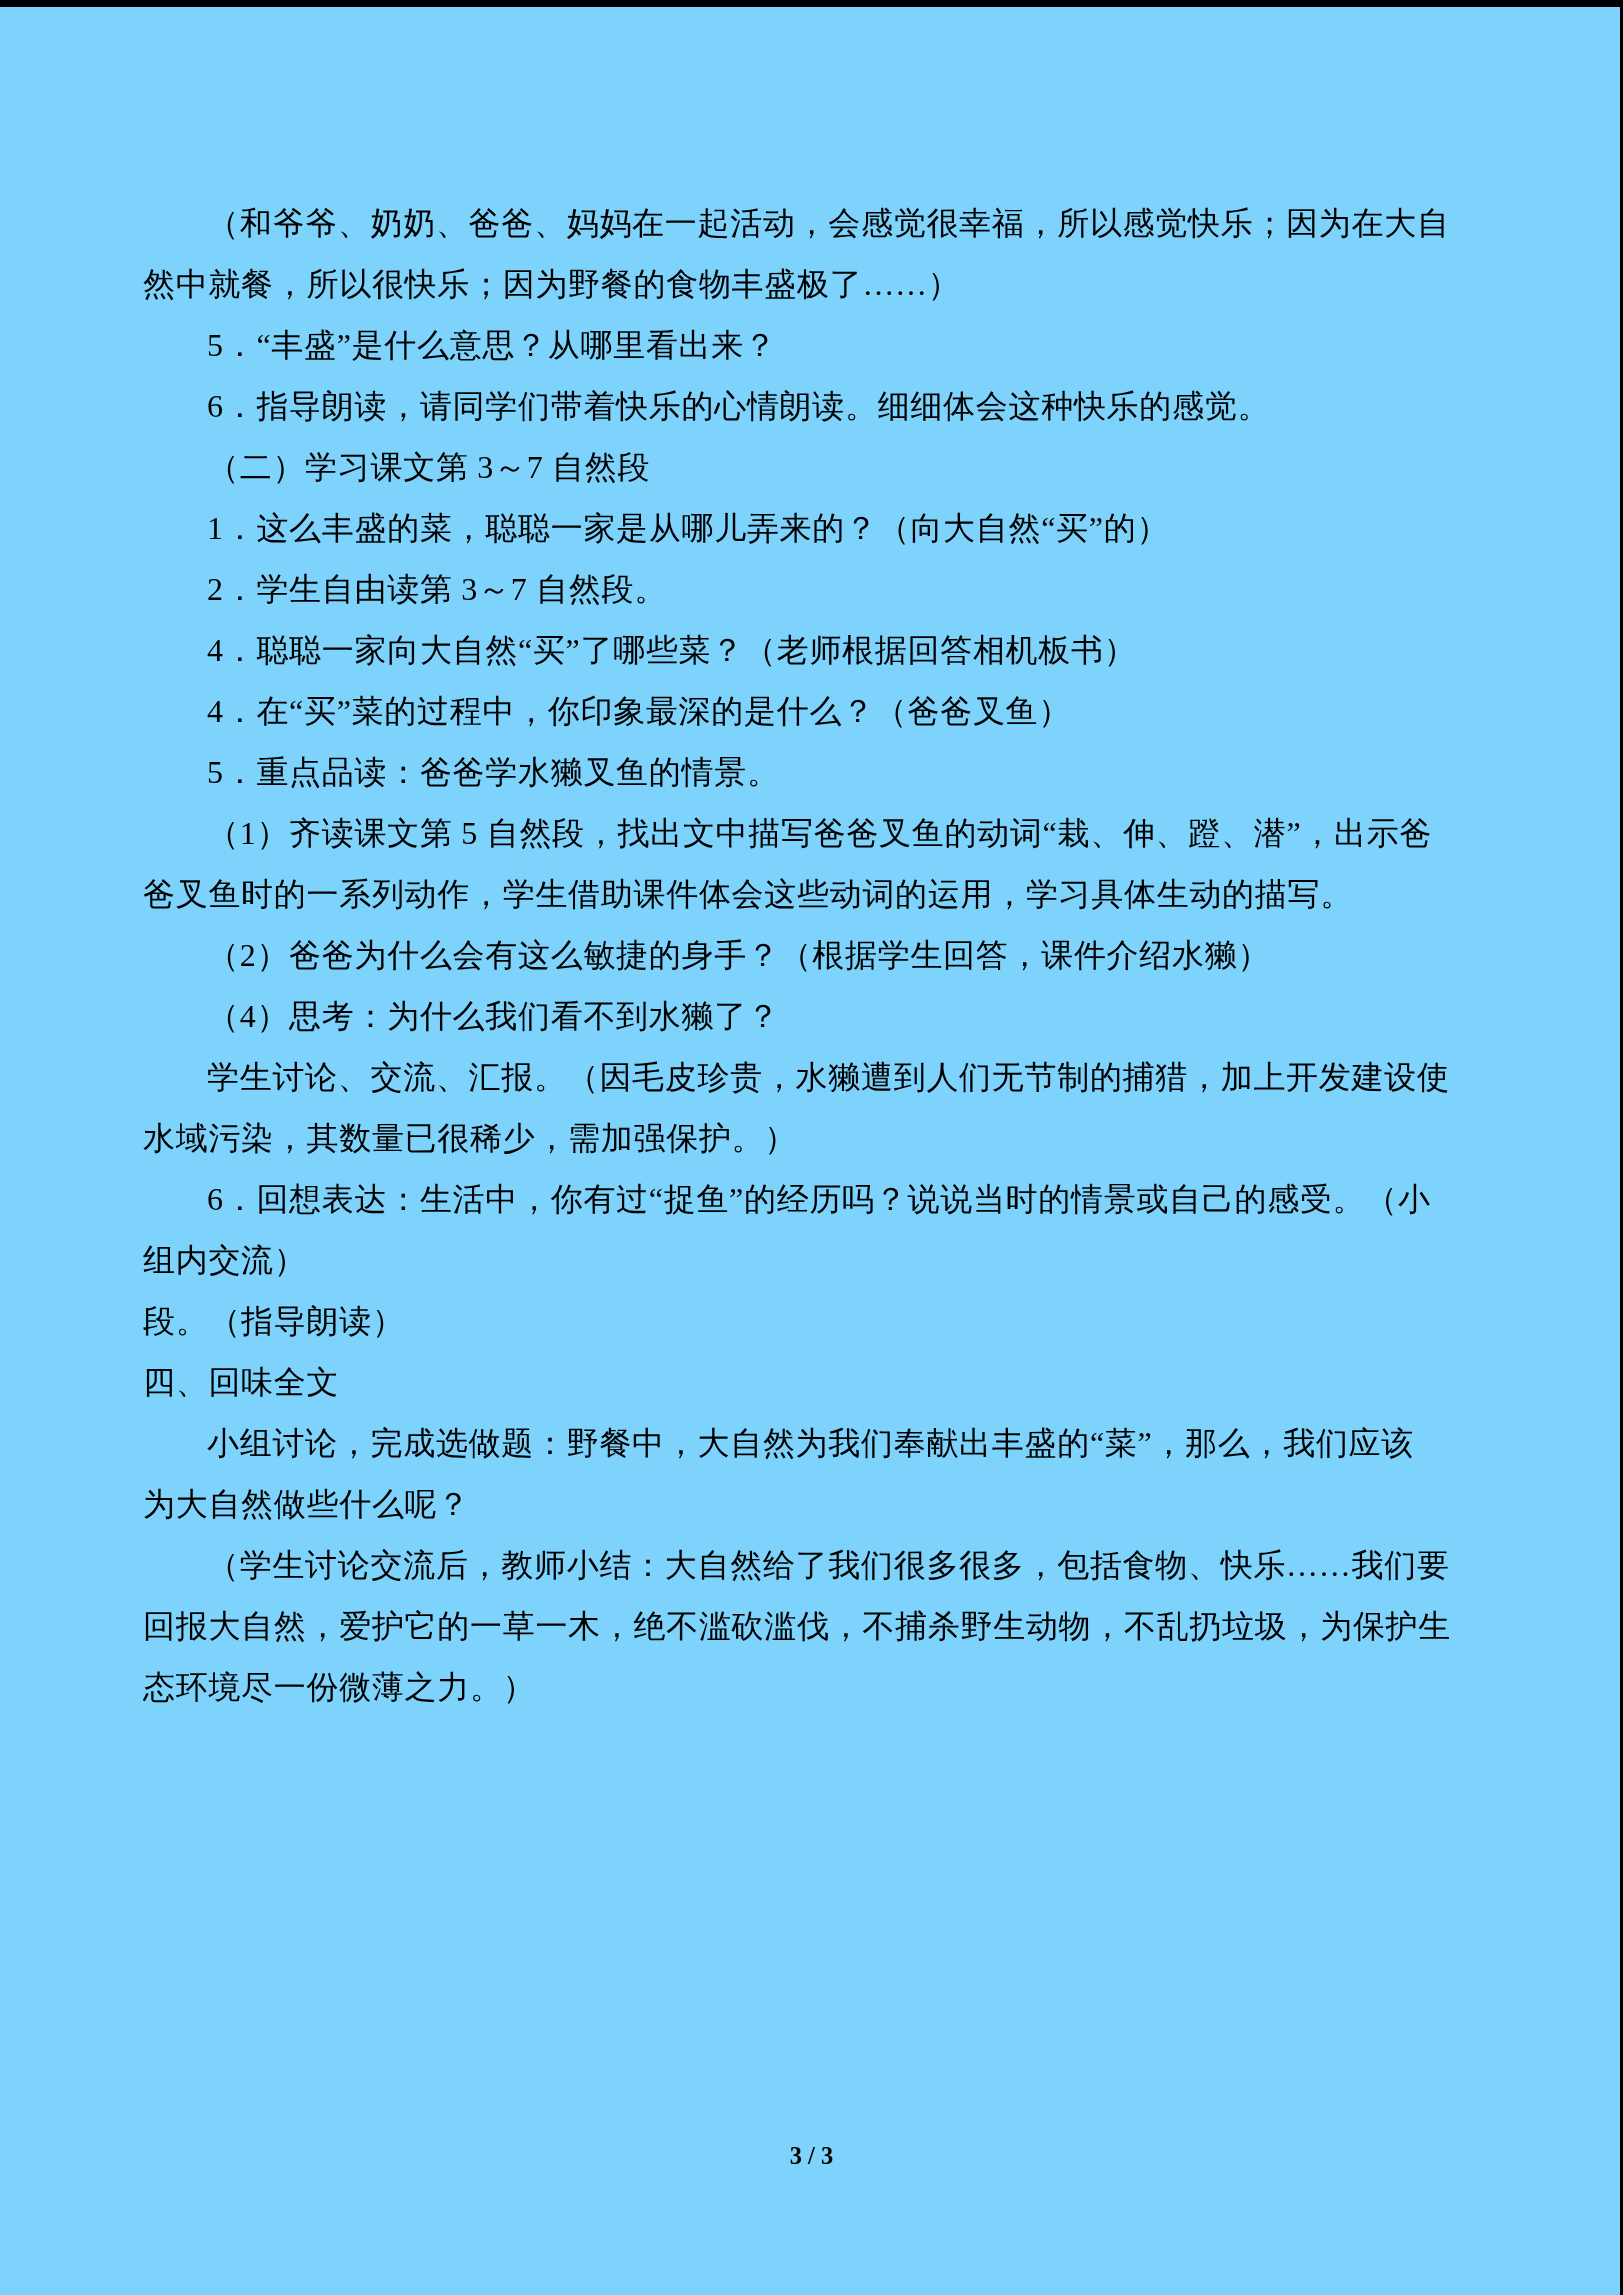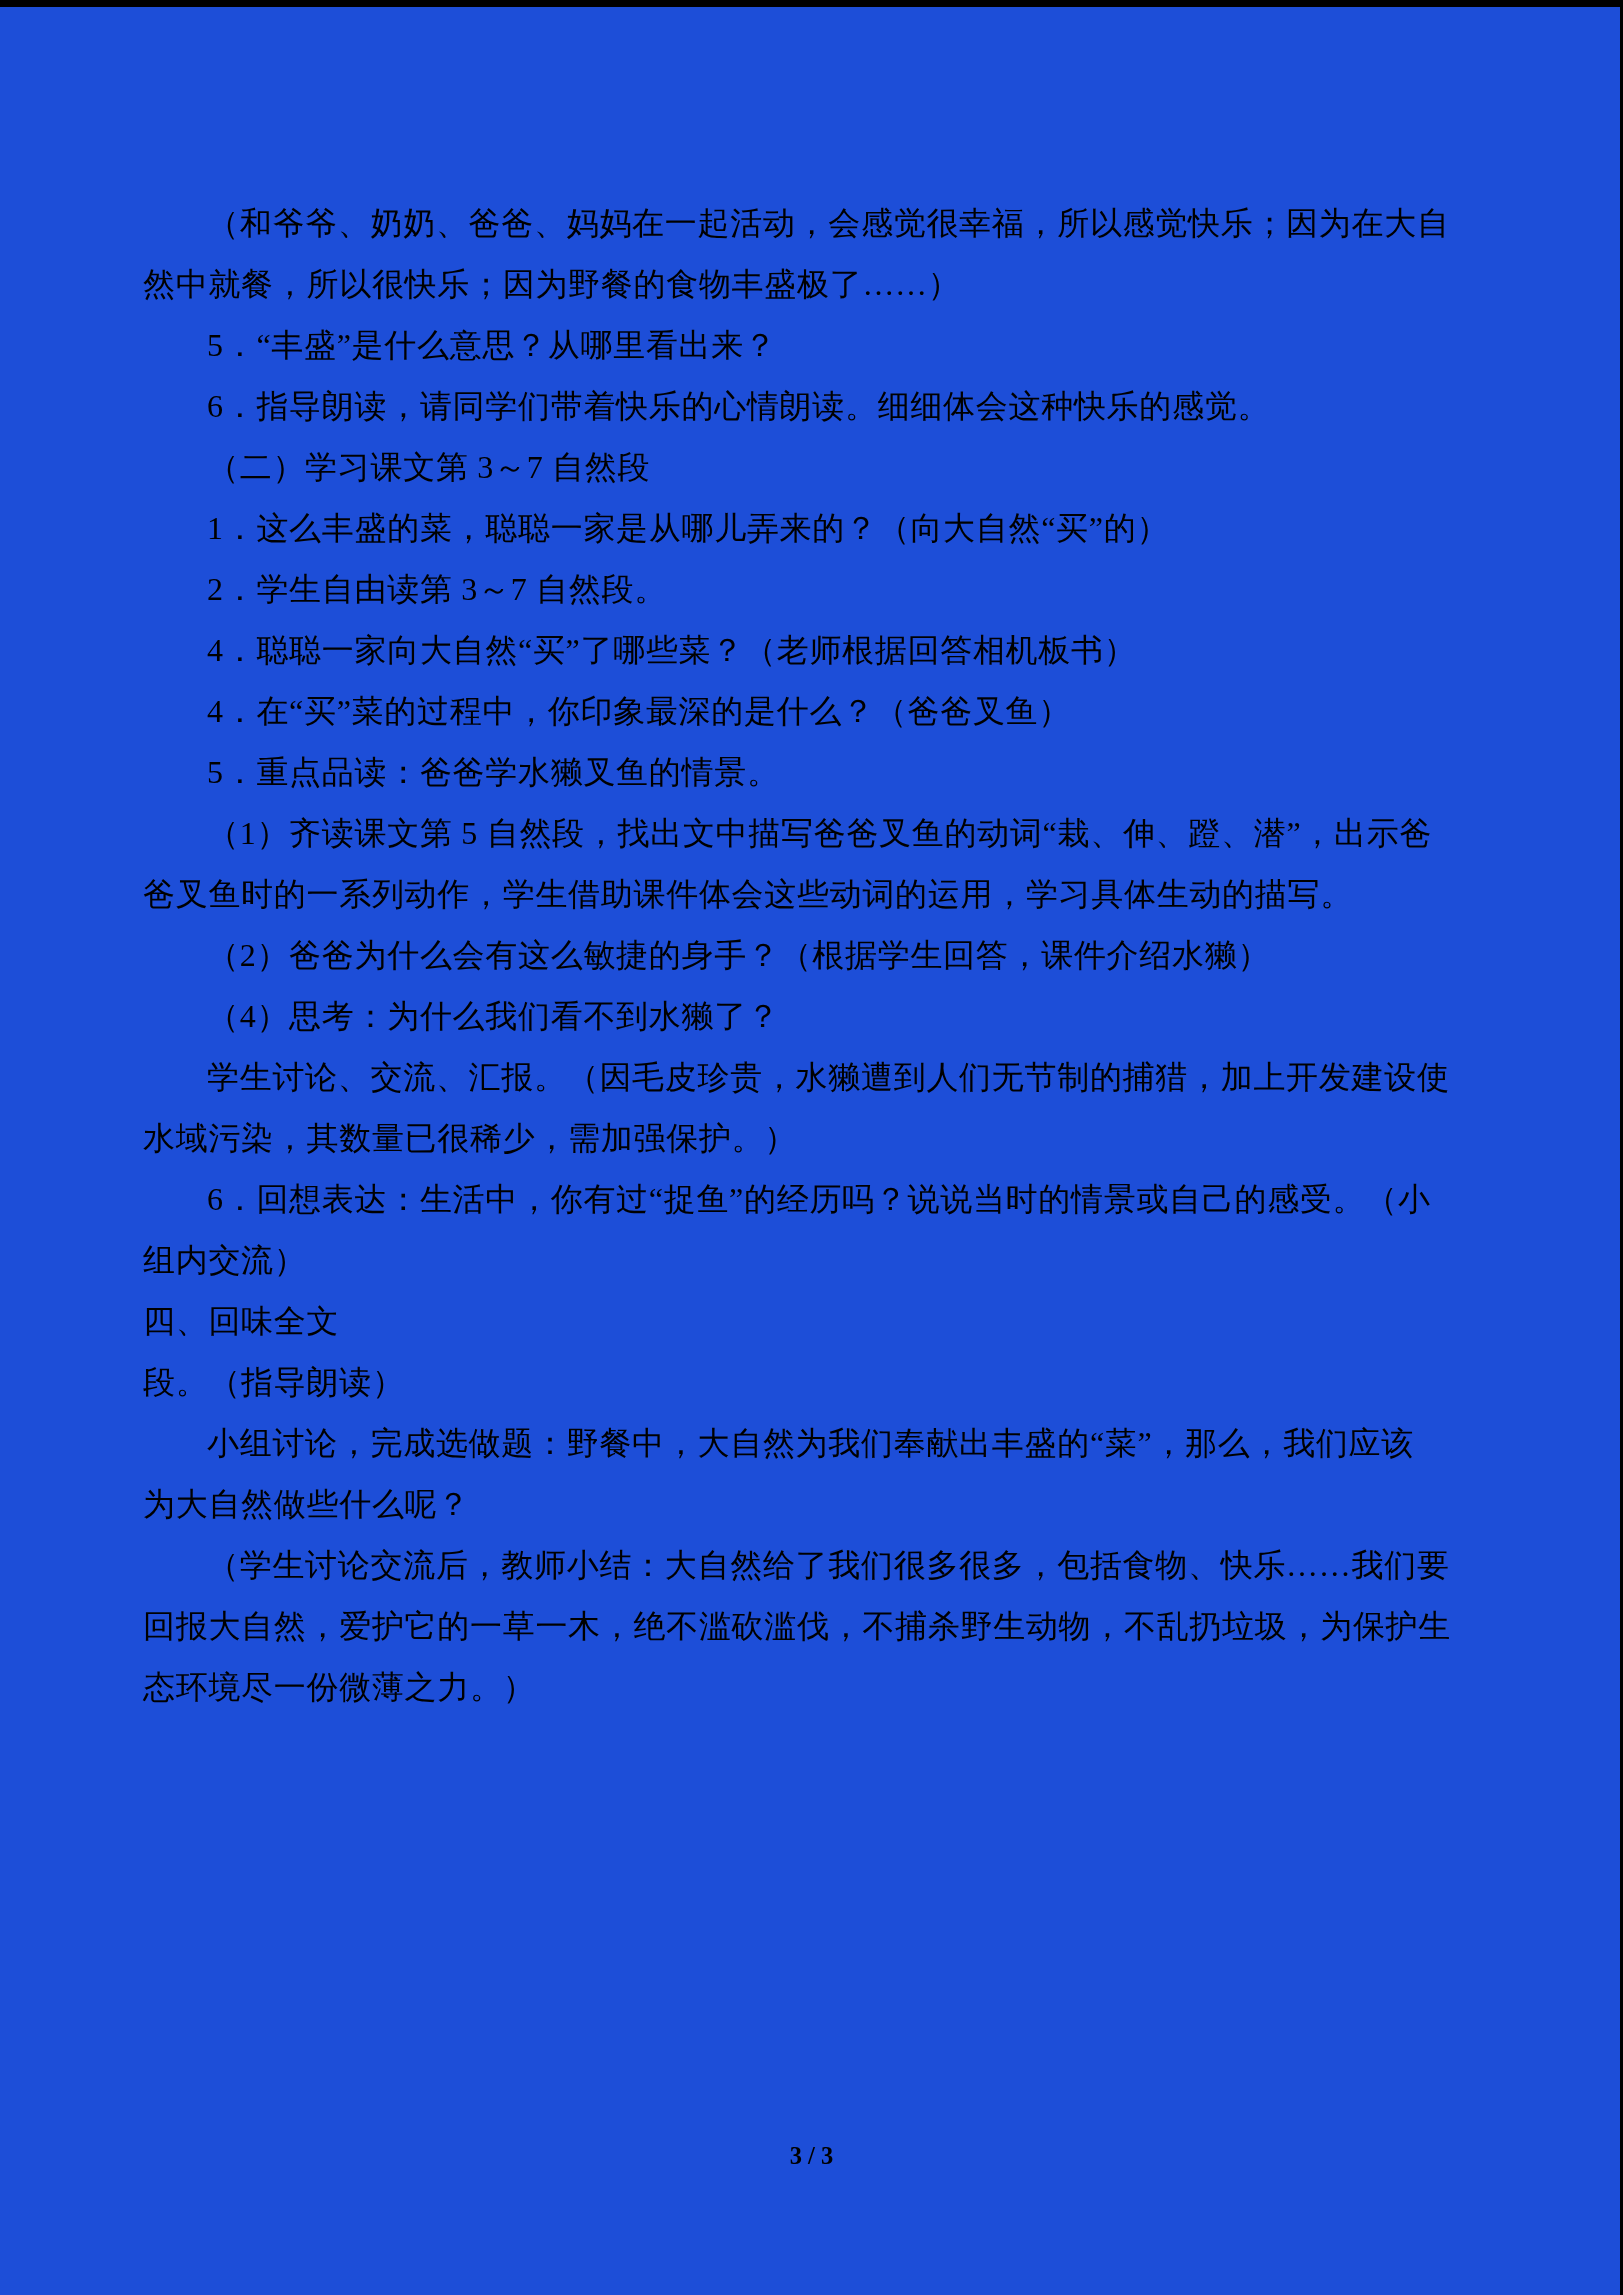--- a/index.html
+++ b/index.html
@@ -4,21 +4,21 @@
 <style>
   html, body {
     margin: 0;
     padding: 0;
     background: #ffffff;
   }
   .page {
     position: relative;
     width: 1623px;
     height: 2295px;
-    background: #1d4ed8;
+    background: #7dd3fc;
     overflow: hidden;
     font-family: "Liberation Serif", "DejaVu Serif", serif;
     color: #000000;
   }
   .top-border {
     position: absolute;
     top: 0; left: 0;
     width: 100%; height: 6.8px;
     background: #000000;
   }
@@ -77,22 +77,22 @@
     <div class="line indent">4．在“买”菜的过程中，你印象最深的是什么？（爸爸叉鱼）</div>
     <div class="line indent">5．重点品读：爸爸学水獭叉鱼的情景。</div>
     <div class="line indent">（1）齐读课文第 5 自然段，找出文中描写爸爸叉鱼的动词“栽、伸、蹬、潜”，出示爸</div>
     <div class="line">爸叉鱼时的一系列动作，学生借助课件体会这些动词的运用，学习具体生动的描写。</div>
     <div class="line indent">（2）爸爸为什么会有这么敏捷的身手？（根据学生回答，课件介绍水獭）</div>
     <div class="line indent">（4）思考：为什么我们看不到水獭了？</div>
     <div class="line indent">学生讨论、交流、汇报。（因毛皮珍贵，水獭遭到人们无节制的捕猎，加上开发建设使</div>
     <div class="line">水域污染，其数量已很稀少，需加强保护。）</div>
     <div class="line indent">6．回想表达：生活中，你有过“捉鱼”的经历吗？说说当时的情景或自己的感受。（小</div>
     <div class="line">组内交流）</div>
+    <div class="line">段。（指导朗读）</div>
     <div class="line">四、回味全文</div>
-    <div class="line">段。（指导朗读）</div>
     <div class="line indent">小组讨论，完成选做题：野餐中，大自然为我们奉献出丰盛的“菜”，那么，我们应该</div>
     <div class="line">为大自然做些什么呢？</div>
     <div class="line indent">（学生讨论交流后，教师小结：大自然给了我们很多很多，包括食物、快乐……我们要</div>
     <div class="line">回报大自然，爱护它的一草一木，绝不滥砍滥伐，不捕杀野生动物，不乱扔垃圾，为保护生</div>
     <div class="line">态环境尽一份微薄之力。）</div>
   </div>
 
   <div class="footer">3 / 3</div>
 </div>
 

